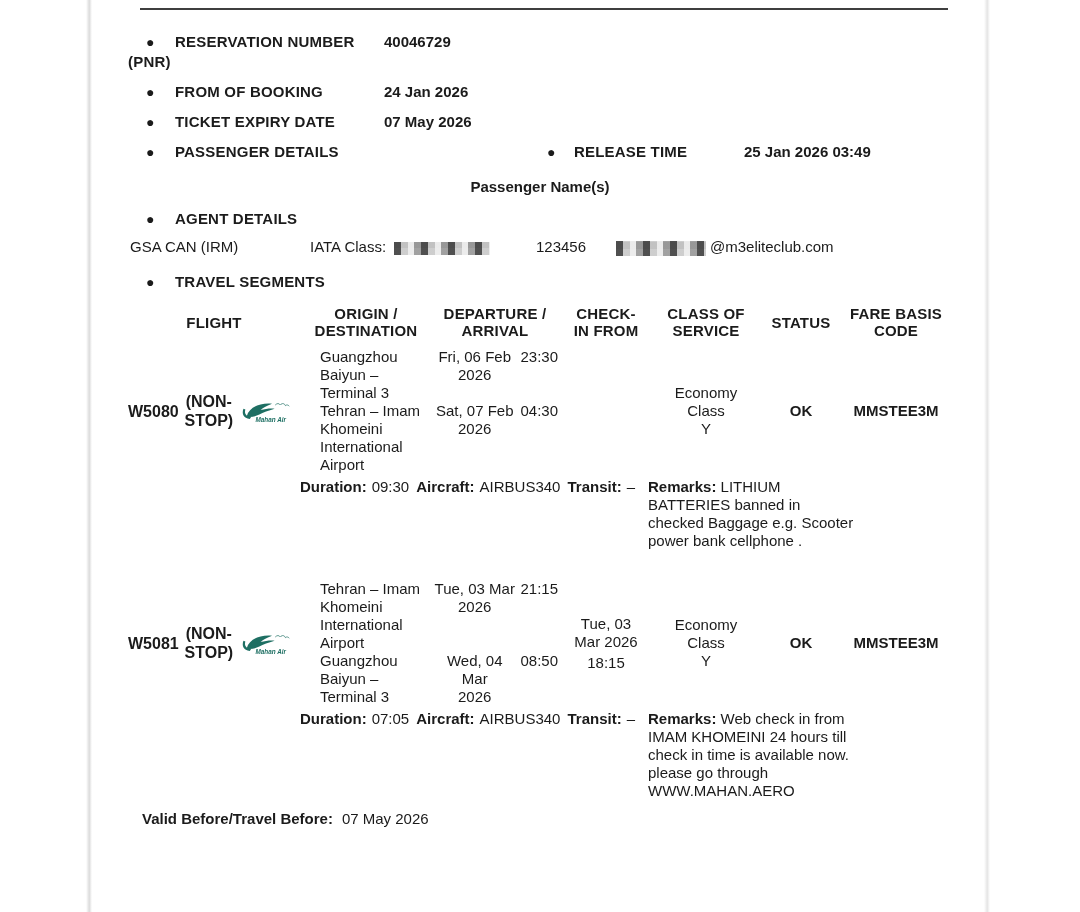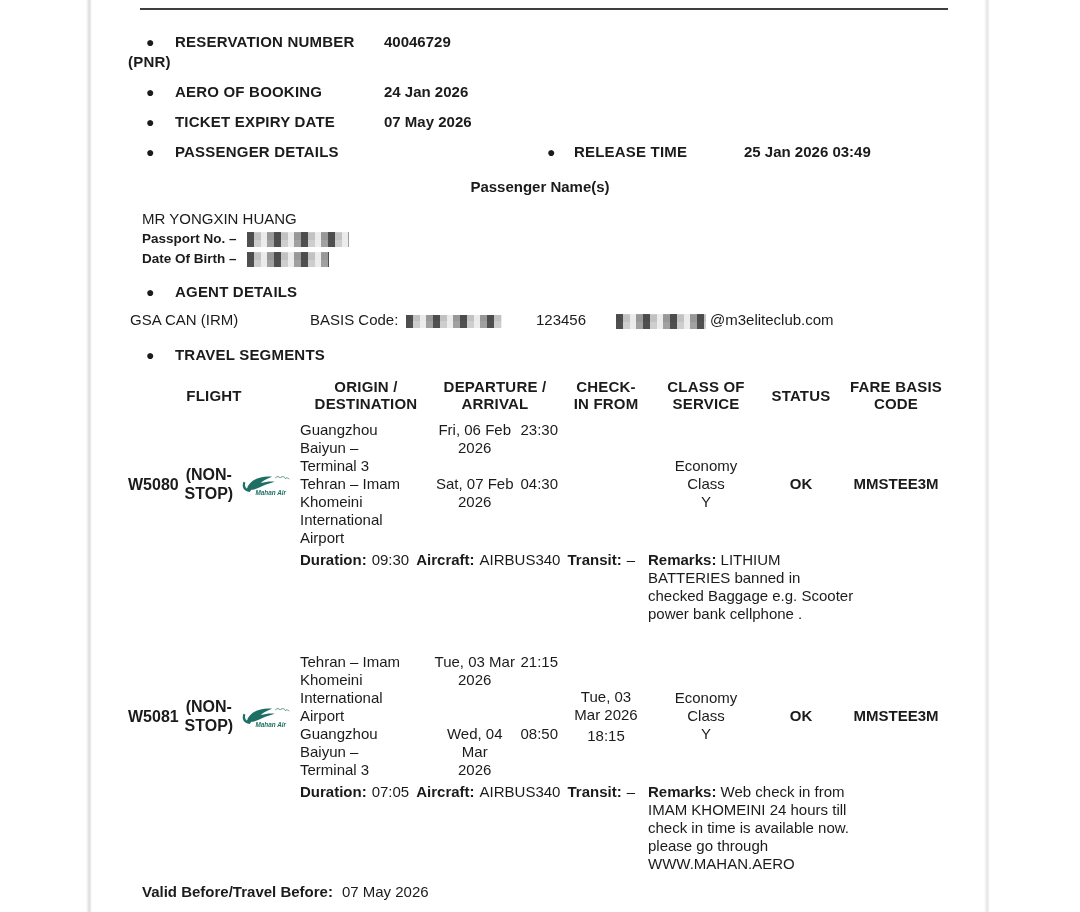--- a/index.html
+++ b/index.html
@@ -85,21 +85,21 @@
   }
   .segment { margin-top: 9px; }
   .seg2 { margin-top: 30px; }
   .cell-flight {
     grid-column: 1; grid-row: 1;
     display: flex; flex-direction: row; justify-content: flex-end; align-items: center;
     padding-bottom: 0;
   }
   .flight-no { font-weight: bold; font-size: 16px; line-height: 19px; text-align: center; }
   .logo { color: #1e6f63; margin-top: 2px; }
-  .cell-legs { grid-column: 2 / span 2; grid-row: 1; display: flex; flex-direction: column; }
+  .cell-legs { grid-column: 2 / span 2; grid-row: 1; display: flex; flex-direction: column; margin-left: 20px; }
   .leg { display: flex; }
   .leg-airport { width: 132px; white-space: pre-line; line-height: 18px; }
   .leg-dep { width: 126px; display: flex; }
   .dep-date { width: 88px; text-align: center; white-space: pre-line; line-height: 18px; }
   .dep-time { margin-left: 3px; }
   .vcenter {
     grid-row: 1; display: flex; flex-direction: column;
     justify-content: center; align-items: center; text-align: center;
     line-height: 18px;
   }
@@ -126,54 +126,45 @@
 
 <div class="content">
   <div class="top-rule"></div>
 
   <div class="kv first">
     <span class="bullet">●</span>
     <span class="kv-label">RESERVATION NUMBER (PNR)</span><span class="kv-value">40046729</span>
   </div>
   <div class="kv">
     <span class="bullet">●</span>
-    <span class="kv-label">AERO OF BOOKING</span><span class="kv-value">24 Jan 2026</span>
+    <span class="kv-label">FROM OF BOOKING</span><span class="kv-value">24 Jan 2026</span>
   </div>
   <div class="kv">
     <span class="bullet">●</span>
     <span class="kv-label">TICKET EXPIRY DATE</span><span class="kv-value">07 May 2026</span>
   </div>
   <div class="kv">
     <span class="bullet">●</span>
     <span class="kv-label">PASSENGER DETAILS</span>
     <span class="release-group">
       <span class="bullet">●</span>
       <span class="release-label">RELEASE TIME</span><span class="release-value">25 Jan 2026 03:49</span>
     </span>
   </div>
 
   <div class="section-center">Passenger Name(s)</div>
-  <div class="pax-block">
-    <div class="pax-name">MR YONGXIN HUANG</div>
-    <div class="pax-line">
-      <span>Passport No. –</span><span class="mosaic m-passport"></span>
-    </div>
-    <div class="pax-line">
-      <span>Date Of Birth –</span><span class="mosaic m-dob"></span>
-    </div>
-  </div>
 
   <div class="section-head">
     <span class="bullet">●</span>
     <span class="head-label">AGENT DETAILS</span>
   </div>
   <div class="agent-row">
     <span class="a-name">GSA CAN (IRM)</span>
     <span class="a-iata">
-      <span>BASIS Code:</span><span class="mosaic m-iata"></span>
+      <span>IATA Class:</span><span class="mosaic m-iata"></span>
     </span>
     <span class="a-code">123456</span>
     <span class="a-email">
       <span class="mosaic m-email"></span><span>@m3eliteclub.com</span>
     </span>
   </div>
 
   <div class="section-head">
     <span class="bullet">●</span>
     <span class="head-label">TRAVEL SEGMENTS</span>

